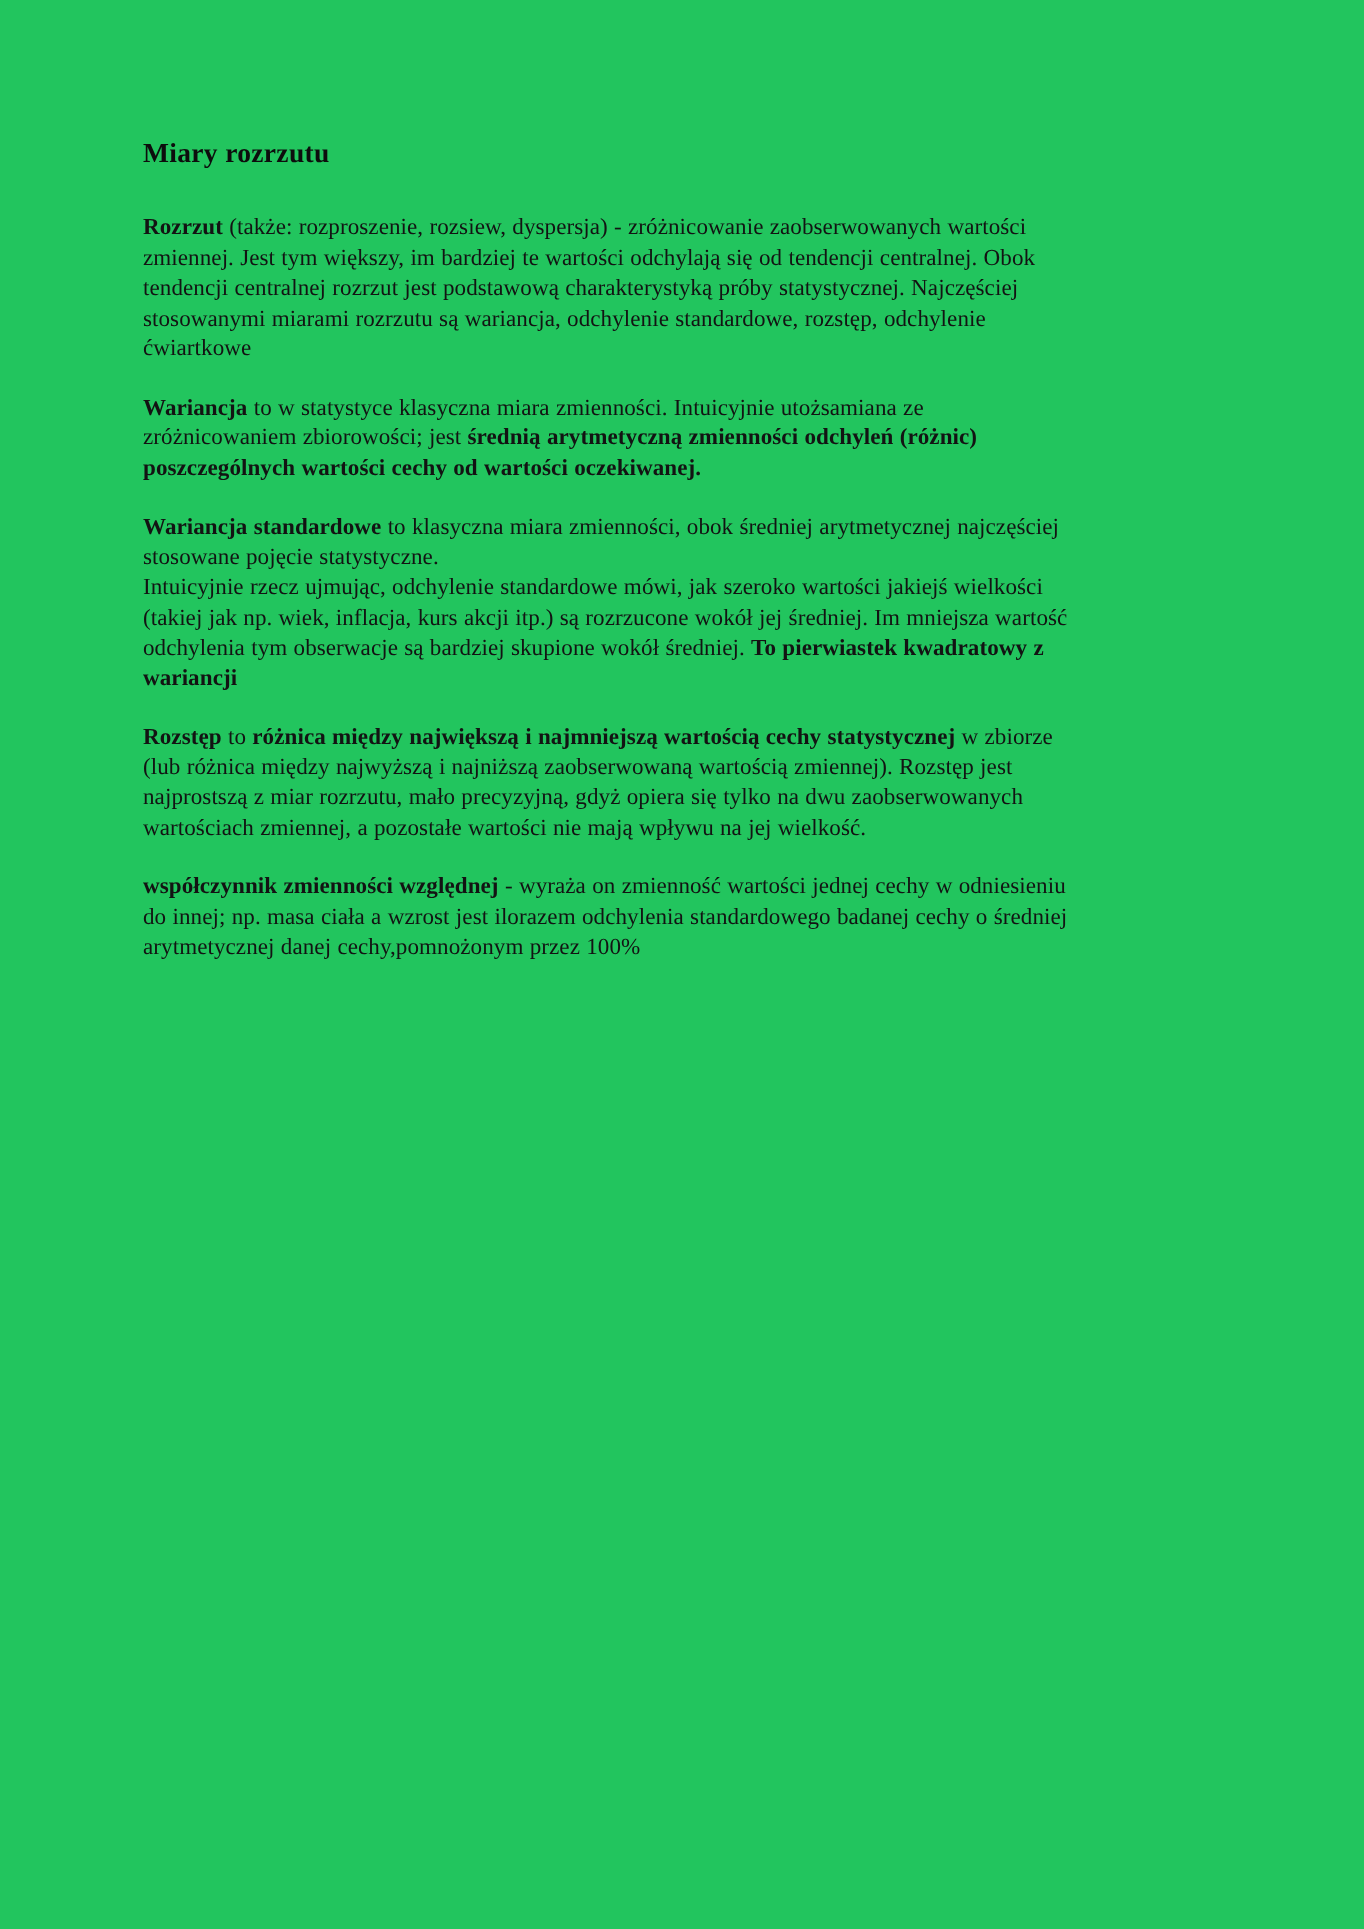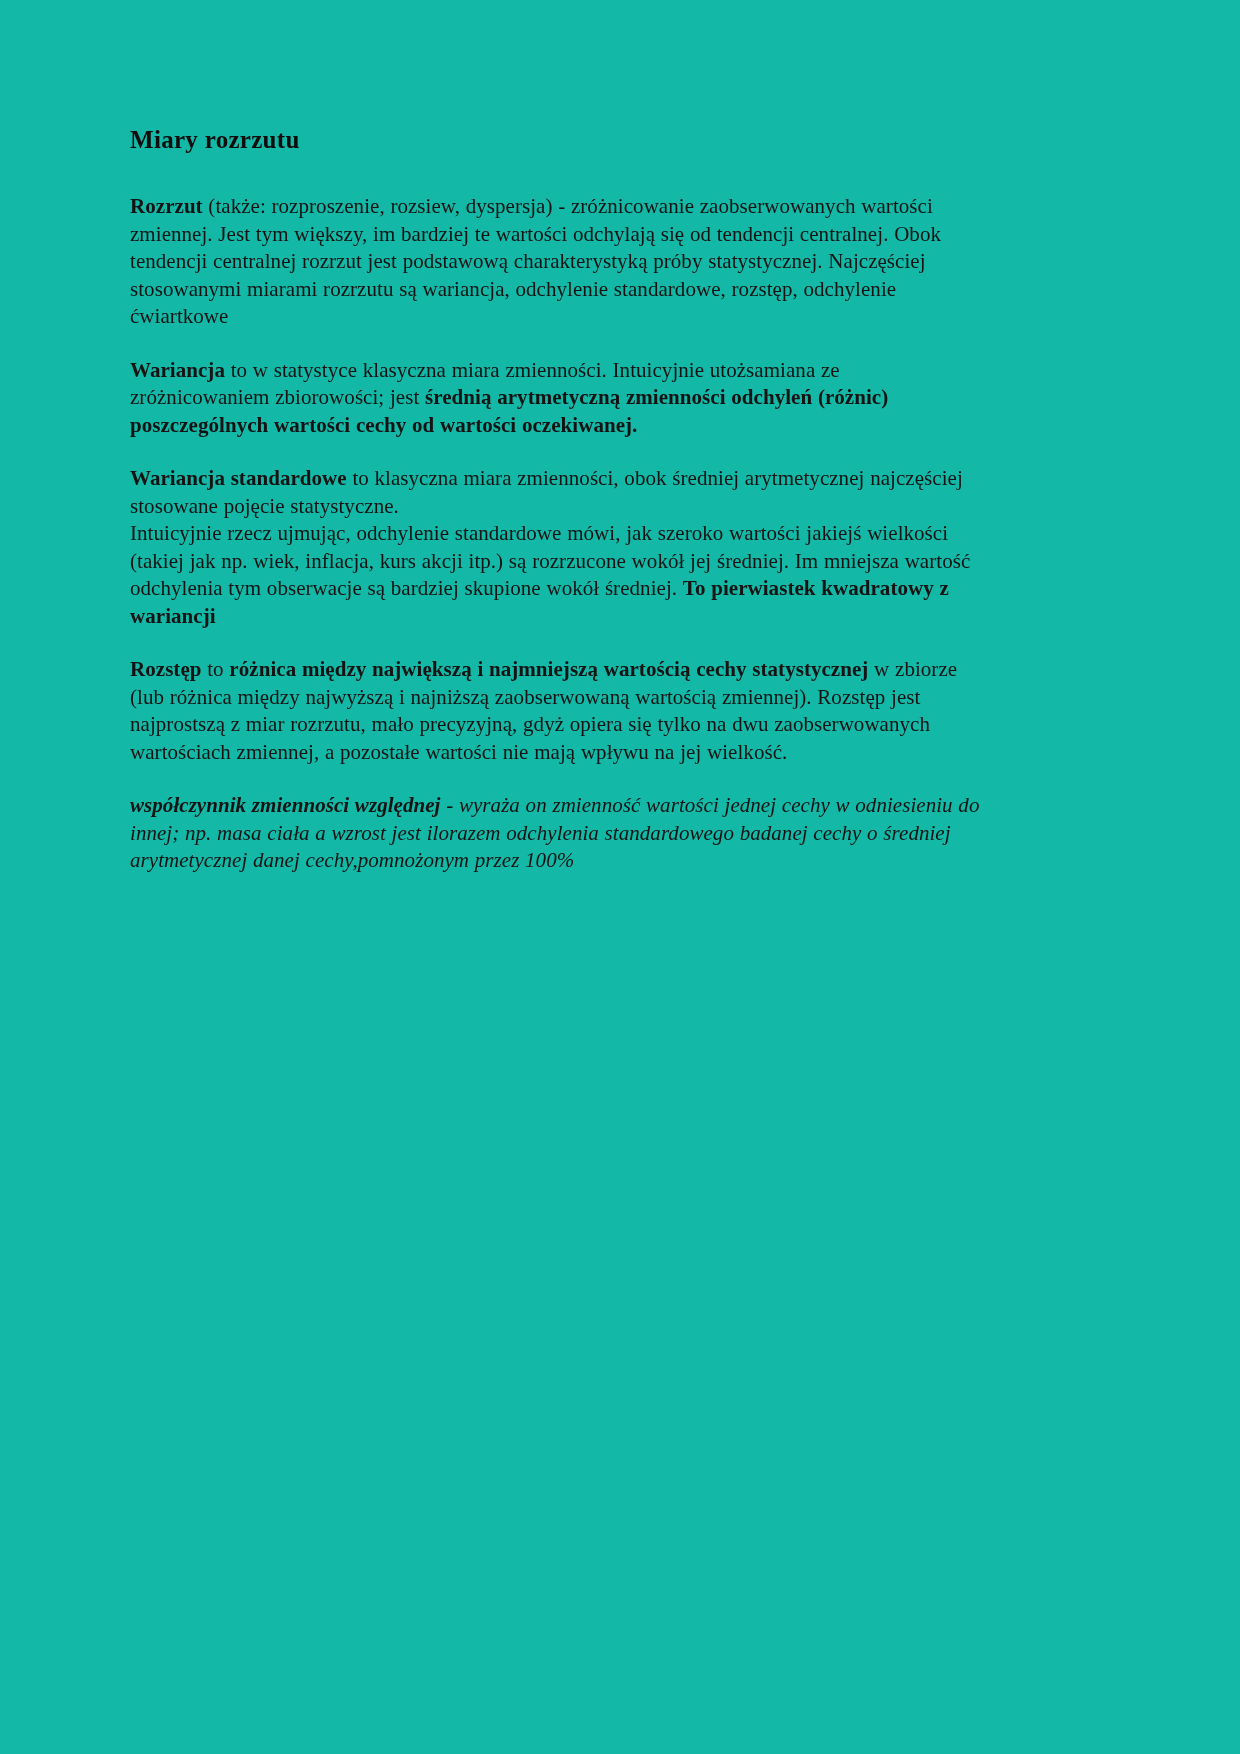--- a/index.html
+++ b/index.html
@@ -15,21 +15,21 @@
     font-family: "Liberation Serif", "DejaVu Serif", serif;
     color: #111111;
     overflow: hidden;
   }
   .page {
     position: absolute;
     left: 0;
     top: 0;
     width: 1240px;
     height: 1754px;
-    background: #14b8a6;
+    background: #22c55e;
   }
   .content {
     position: absolute;
     left: 130px;
     top: 125px;
     width: 850px;
   }
   h1.doc-title {
     font-size: 25px;
     font-weight: bold;
@@ -42,21 +42,20 @@
     font-size: 21px;
     line-height: 27.5px;
     margin: 0 0 26px 0;
     text-align: left;
     color: #131313;
     letter-spacing: 0.05px;
     word-spacing: 0.4px;
   }
   p.para:last-child {
     margin-bottom: 0;
-    font-style: italic;
   }
   .b {
     font-weight: bold;
   }
   
   .content {
     -webkit-font-smoothing: antialiased;
   }
 </style>
 </head>

